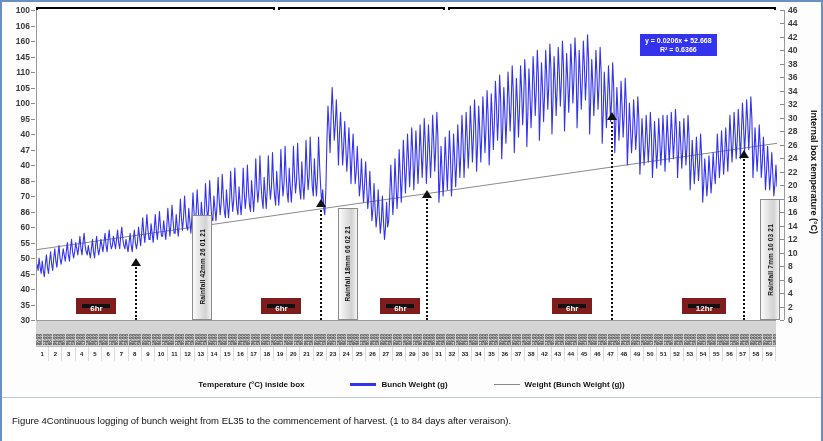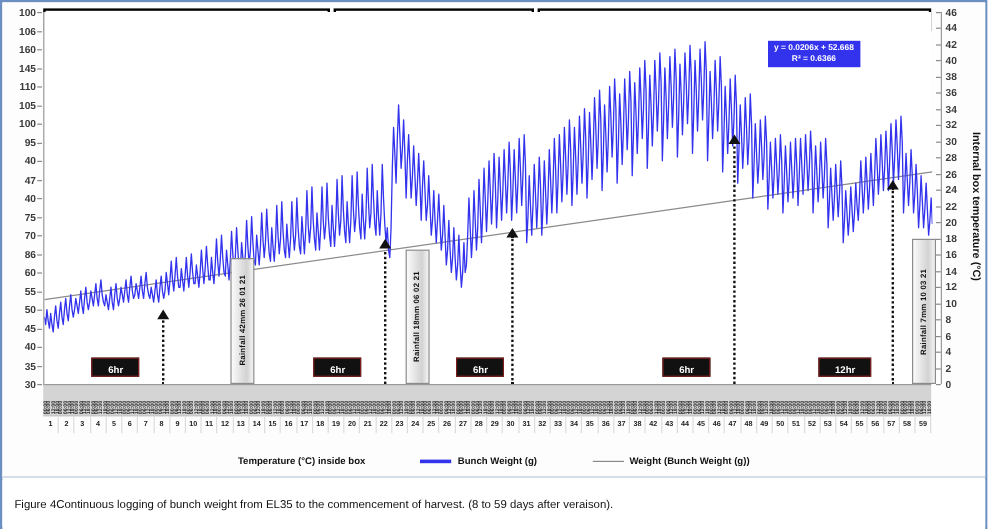--- a/index.html
+++ b/index.html
@@ -71,23 +71,23 @@
     display:flex;align-items:center;justify-content:center;
   }
   .rain-lab{
     font-size:6.5px;font-weight:bold;color:#111;
     writing-mode:vertical-rl;transform:rotate(180deg);
     white-space:nowrap;letter-spacing:.2px;
   }
   
   .hr-badge{
     position:absolute;background:#111;color:#fff;
-    border:1px solid #7f1d1d;
+    border:6px solid #7f1d1d;
     font-size:8px;font-weight:bold;
-    display:flex;align-items:flex-end;justify-content:center;
+    display:flex;align-items:flex-start;justify-content:center;
     box-sizing:border-box;
   }
   
   #xstrip{
     position:absolute;left:34px;top:318px;width:740px;height:26px;
     background:#d4d4d4;border-top:1px solid #999;
     overflow:hidden;box-sizing:border-box;
   }
   .xts{
     position:absolute;bottom:1px;
@@ -150,21 +150,21 @@
         <div class="ytick" style="left: 2px; top: 97px;">100</div>
         <div class="tickmark" style="left: 29px; top: 101px;"></div>
         <div class="ytick" style="left: 2px; top: 112.5px;">95</div>
         <div class="tickmark" style="left: 29px; top: 116.5px;"></div>
         <div class="ytick" style="left: 2px; top: 128px;">40</div>
         <div class="tickmark" style="left: 29px; top: 132px;"></div>
         <div class="ytick" style="left: 2px; top: 143.5px;">47</div>
         <div class="tickmark" style="left: 29px; top: 147.5px;"></div>
         <div class="ytick" style="left: 2px; top: 159px;">40</div>
         <div class="tickmark" style="left: 29px; top: 163px;"></div>
-        <div class="ytick" style="left: 2px; top: 174.5px;">75</div>
+        <div class="ytick" style="left: 2px; top: 174.5px;">88</div>
         <div class="tickmark" style="left: 29px; top: 178.5px;"></div>
         <div class="ytick" style="left: 2px; top: 190px;">70</div>
         <div class="tickmark" style="left: 29px; top: 194px;"></div>
         <div class="ytick" style="left: 2px; top: 205.5px;">86</div>
         <div class="tickmark" style="left: 29px; top: 209.5px;"></div>
         <div class="ytick" style="left: 2px; top: 221px;">60</div>
         <div class="tickmark" style="left: 29px; top: 225px;"></div>
         <div class="ytick" style="left: 2px; top: 236.5px;">55</div>
         <div class="tickmark" style="left: 29px; top: 240.5px;"></div>
         <div class="ytick" style="left: 2px; top: 252px;">50</div>
@@ -589,16 +589,16 @@
         </div>
         <div class="leg-item">
           <span class="swatch-gray"></span>
           <span>Weight (Bunch Weight (g))</span>
         </div>
       </div>
   </div>
 
   <div id="caption">
     <span>Figure 4</span>
-    <span>Continuous logging of bunch weight from EL35 to the commencement of harvest. (8 to 59 days after veraison).</span>
+    <span>Continuous logging of bunch weight from EL35 to the commencement of harvest. (1 to 84 days after veraison).</span>
   </div>
 
 </div>
 
 </body></html>

